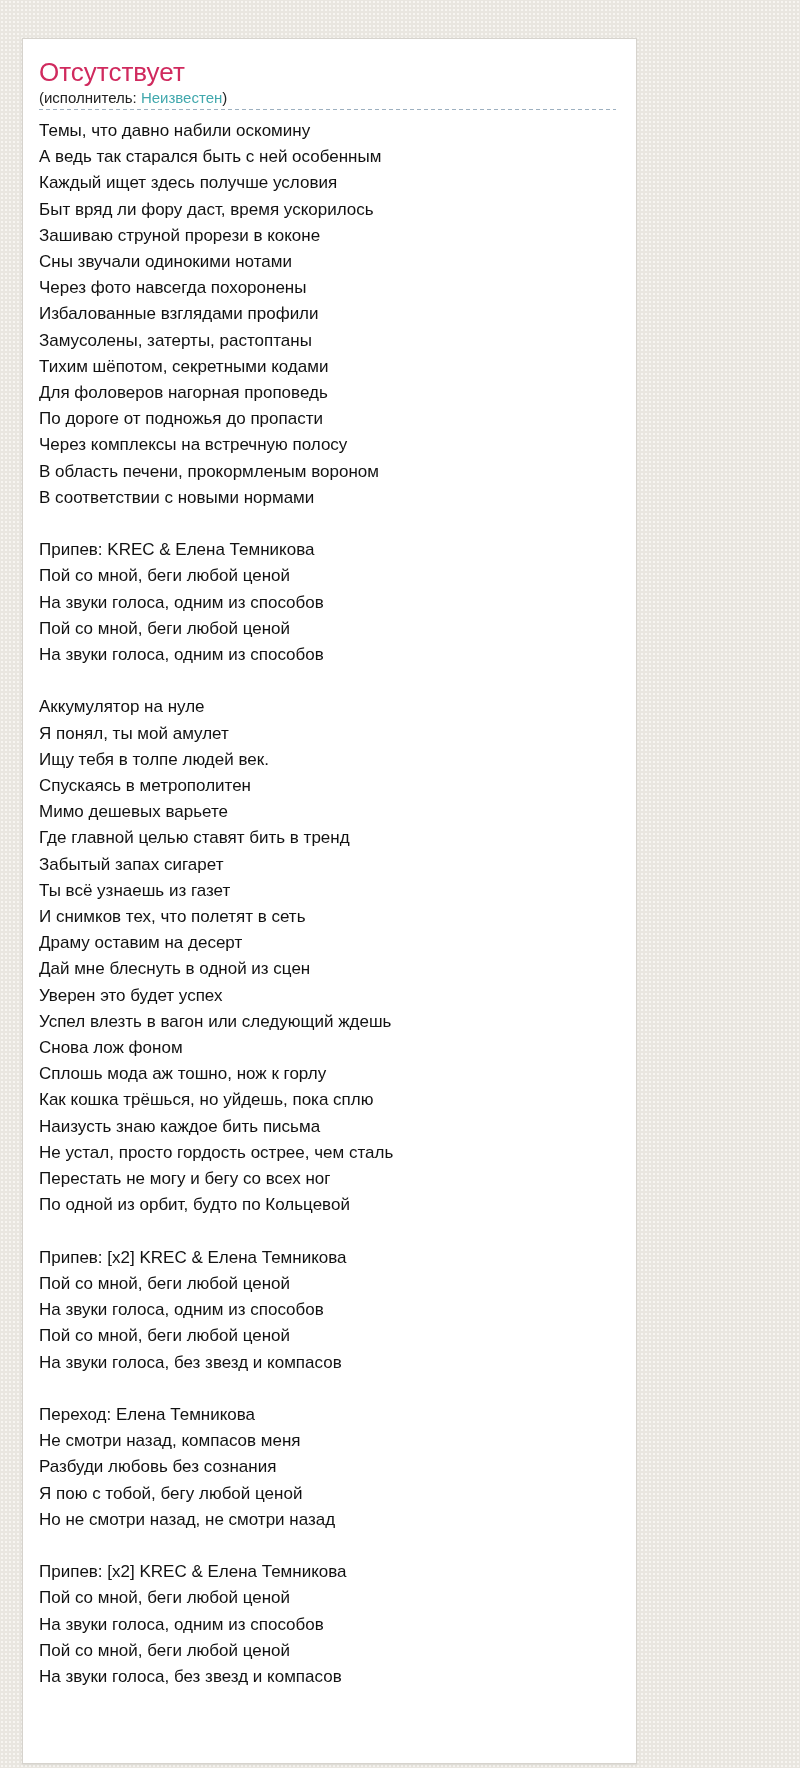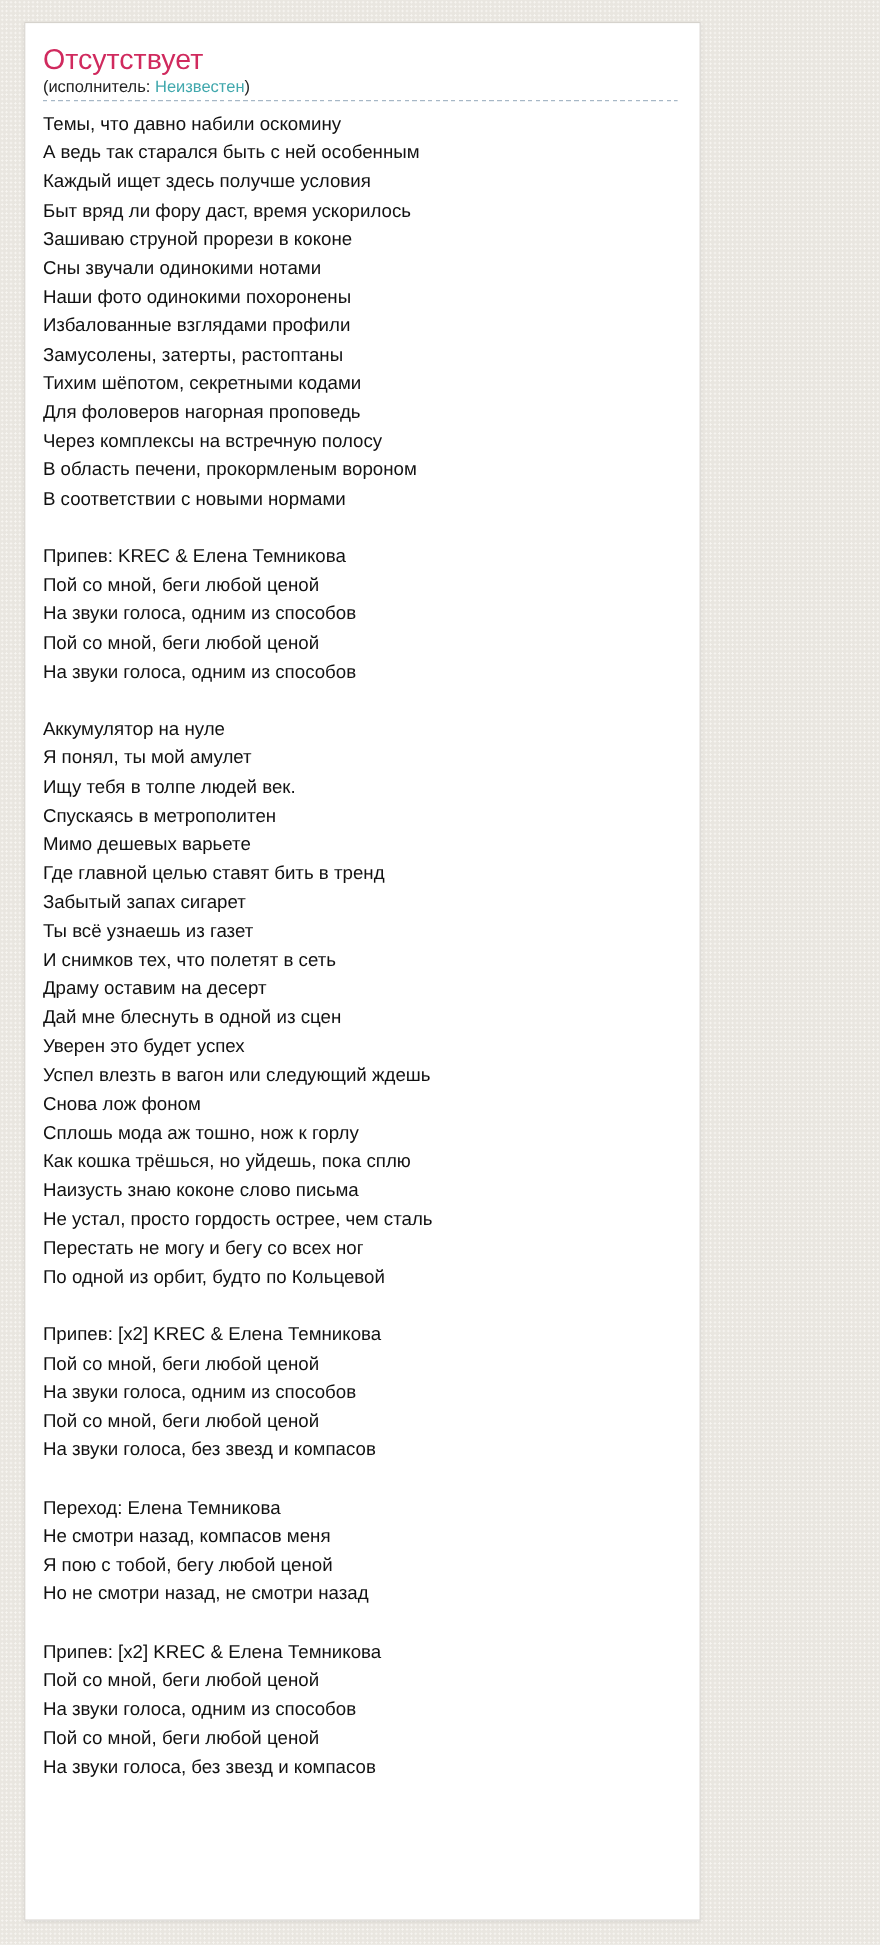--- a/index.html
+++ b/index.html
@@ -12,21 +12,21 @@
     position: relative;
     background-color: #e9e6e0;
     background-image: radial-gradient(#f7f5f1 1px, rgba(0,0,0,0) 1px);
     background-size: 4px 4px;
     font-family: "Liberation Sans", "DejaVu Sans", sans-serif;
     overflow: hidden;
   }
   .card {
     position: absolute;
     left: 22px;
-    top: 20px;
+    top: 38px;
     width: 615px;
     height: 1726px;
     box-sizing: border-box;
     background: #ffffff;
     border: 1px solid #d6d3cd;
     box-shadow: 0 1px 3px rgba(0,0,0,0.07);
     padding: 18px 20px 0 16px;
   }
   h1.song-title {
     margin: 0;
@@ -77,25 +77,26 @@
   <div class="separator"></div>
 
   <div class="lyrics" id="lyrics">
       <div class="stanza">
         <div class="line">Темы, что давно набили оскомину</div>
         <div class="line">А ведь так старался быть с ней особенным</div>
         <div class="line">Каждый ищет здесь получше условия</div>
         <div class="line">Быт вряд ли фору даст, время ускорилось</div>
         <div class="line">Зашиваю струной прорези в коконе</div>
         <div class="line">Сны звучали одинокими нотами</div>
-        <div class="line">Наши фото одинокими похоронены</div>
+        <div class="line">Через фото навсегда похоронены</div>
         <div class="line">Избалованные взглядами профили</div>
         <div class="line">Замусолены, затерты, растоптаны</div>
         <div class="line">Тихим шёпотом, секретными кодами</div>
         <div class="line">Для фоловеров нагорная проповедь</div>
+        <div class="line">По дороге от подножья до пропасти</div>
         <div class="line">Через комплексы на встречную полосу</div>
         <div class="line">В область печени, прокормленым вороном</div>
         <div class="line">В соответствии с новыми нормами</div>
       </div>
       <div class="stanza">
         <div class="line">Припев: KREC &amp; Елена Темникова</div>
         <div class="line">Пой со мной, беги любой ценой</div>
         <div class="line">На звуки голоса, одним из способов</div>
         <div class="line">Пой со мной, беги любой ценой</div>
         <div class="line">На звуки голоса, одним из способов</div>
@@ -110,35 +111,36 @@
         <div class="line">Забытый запах сигарет</div>
         <div class="line">Ты всё узнаешь из газет</div>
         <div class="line">И снимков тех, что полетят в сеть</div>
         <div class="line">Драму оставим на десерт</div>
         <div class="line">Дай мне блеснуть в одной из сцен</div>
         <div class="line">Уверен это будет успех</div>
         <div class="line">Успел влезть в вагон или следующий ждешь</div>
         <div class="line">Снова лож фоном</div>
         <div class="line">Сплошь мода аж тошно, нож к горлу</div>
         <div class="line">Как кошка трёшься, но уйдешь, пока сплю</div>
-        <div class="line">Наизусть знаю коконе слово письма</div>
+        <div class="line">Наизусть знаю каждое бить письма</div>
         <div class="line">Не устал, просто гордость острее, чем сталь</div>
         <div class="line">Перестать не могу и бегу со всех ног</div>
         <div class="line">По одной из орбит, будто по Кольцевой</div>
       </div>
       <div class="stanza">
         <div class="line">Припев: [x2] KREC &amp; Елена Темникова</div>
         <div class="line">Пой со мной, беги любой ценой</div>
         <div class="line">На звуки голоса, одним из способов</div>
         <div class="line">Пой со мной, беги любой ценой</div>
         <div class="line">На звуки голоса, без звезд и компасов</div>
       </div>
       <div class="stanza">
         <div class="line">Переход: Елена Темникова</div>
         <div class="line">Не смотри назад, компасов меня</div>
+        <div class="line">Разбуди любовь без сознания</div>
         <div class="line">Я пою с тобой, бегу любой ценой</div>
         <div class="line">Но не смотри назад, не смотри назад</div>
       </div>
       <div class="stanza">
         <div class="line">Припев: [x2] KREC &amp; Елена Темникова</div>
         <div class="line">Пой со мной, беги любой ценой</div>
         <div class="line">На звуки голоса, одним из способов</div>
         <div class="line">Пой со мной, беги любой ценой</div>
         <div class="line">На звуки голоса, без звезд и компасов</div>
       </div>

